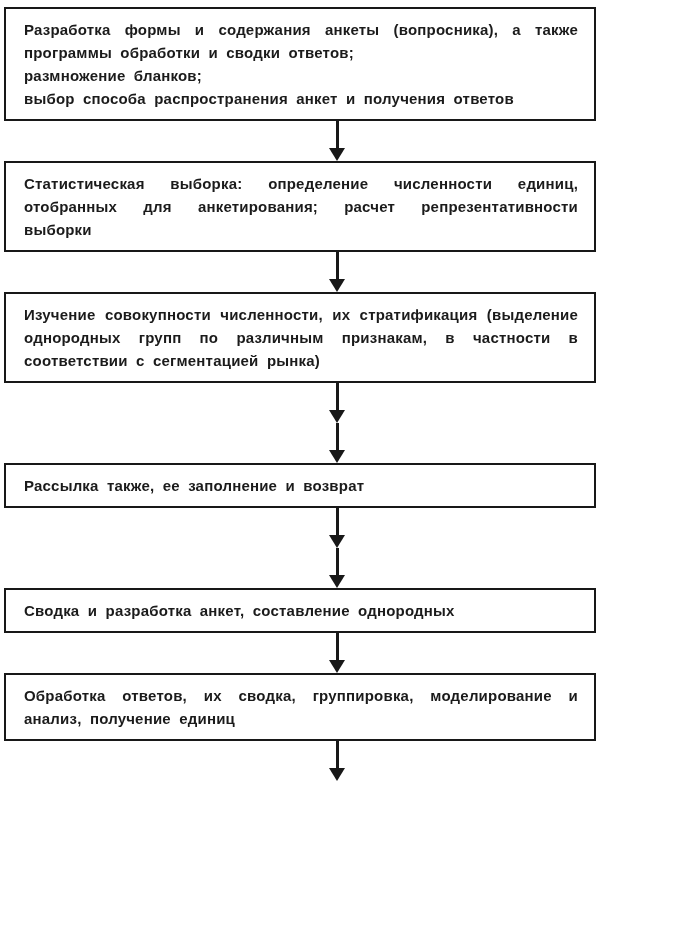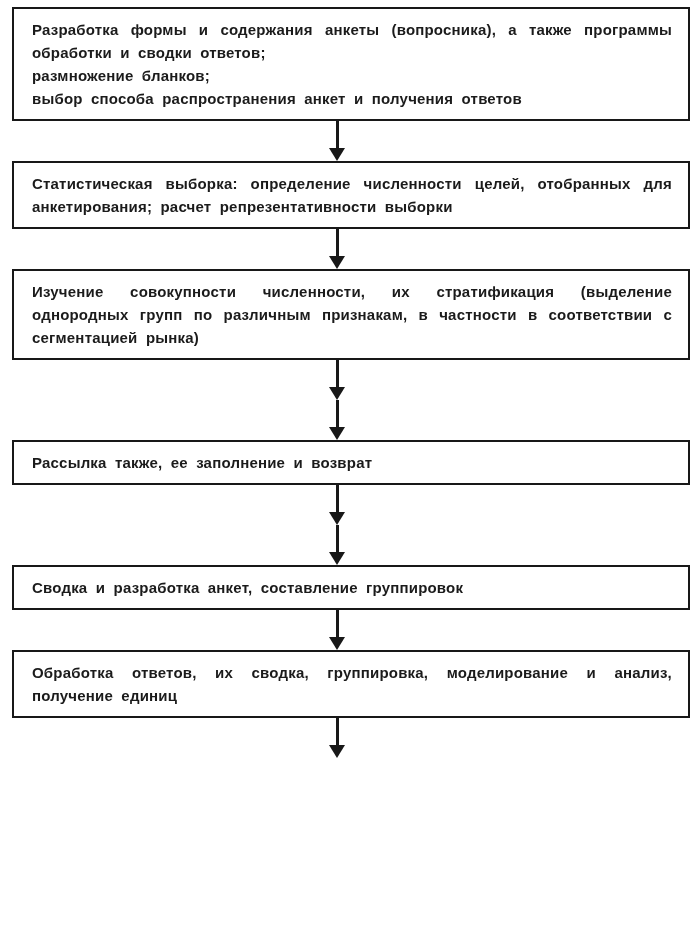--- a/index.html
+++ b/index.html
@@ -17,22 +17,22 @@
     font-family: "Liberation Sans", sans-serif;
     color: #1b1b1b;
     overflow: hidden;
   }
   .flow {
     display: flex;
     flex-direction: column;
   }
   .box {
     box-sizing: border-box;
-    margin-left: 12px;
-    width: 678px;
+    margin-left: 4px;
+    width: 592px;
     border: 2px solid #181818;
     padding: 9px 16px 9px 18px;
     font-size: 15px;
     font-weight: bold;
     line-height: 23px;
     letter-spacing: 0.2px;
     word-spacing: 4px;
     text-align: justify;
     white-space: pre-line;
     background: #ffffff;
@@ -67,21 +67,21 @@
 
     <div class="box">Разработка формы и содержания анкеты (вопросника), а также программы обработки и сводки ответов;
 размножение бланков;
 выбор способа распространения анкет и получения ответов</div>
 
     <div class="arrow">
       <div class="shaft"></div>
       <div class="head"></div>
     </div>
 
-    <div class="box">Статистическая выборка: определение численности целей, отобранных для анкетирования; расчет репрезентативности выборки</div>
+    <div class="box">Статистическая выборка: определение численности единиц, отобранных для анкетирования; расчет репрезентативности выборки</div>
 
     <div class="arrow">
       <div class="shaft"></div>
       <div class="head"></div>
     </div>
 
     <div class="box">Изучение совокупности численности, их стратификация (выделение однородных групп по различным признакам, в частности в соответствии с сегментацией рынка)</div>
 
     <div class="arrow">
       <div class="shaft"></div>
@@ -100,21 +100,21 @@
       <div class="shaft"></div>
       <div class="head"></div>
     </div>
 
 
     <div class="arrow">
       <div class="shaft"></div>
       <div class="head"></div>
     </div>
 
-    <div class="box">Сводка и разработка анкет, составление группировок</div>
+    <div class="box">Сводка и разработка анкет, составление однородных</div>
 
     <div class="arrow">
       <div class="shaft"></div>
       <div class="head"></div>
     </div>
 
     <div class="box">Обработка ответов, их сводка, группировка, моделирование и анализ, получение единиц</div>
 
     <div class="arrow">
       <div class="shaft"></div>

